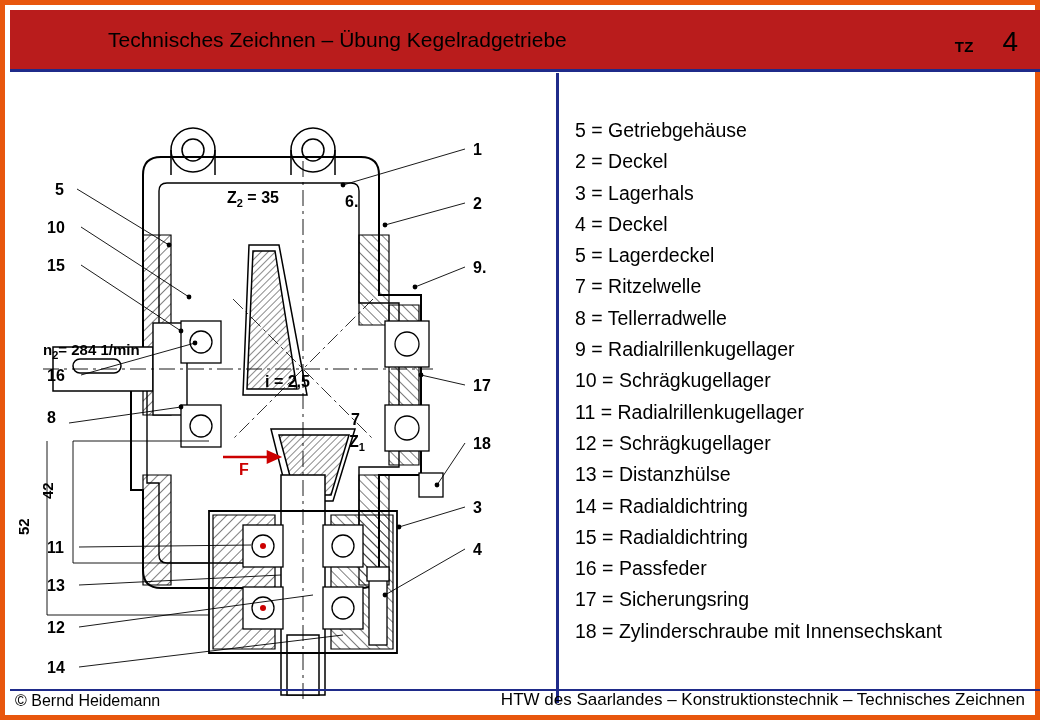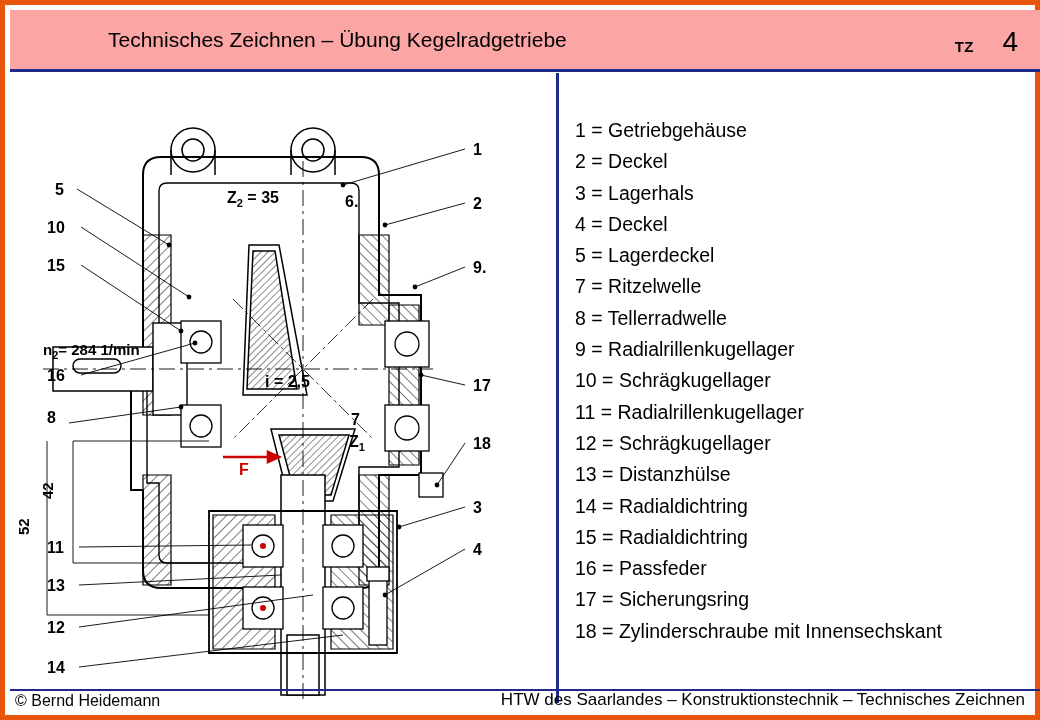--- a/index.html
+++ b/index.html
@@ -23,21 +23,21 @@
   }
   
   .header {
     position: absolute;
     left: 5px;
     top: 5px;
     width: 1030px;
     height: 62px;
     box-sizing: border-box;
     border-bottom: 3px solid #1f2b8a;
-    background: #fca5a5;
+    background: #b91c1c;
   }
   .header-title {
     position: absolute;
     left: 98px;
     top: 18px;
     font-size: 21px;
     color: #000000;
     white-space: nowrap;
   }
   .header-tz {
@@ -325,21 +325,21 @@
         <text x="226" y="400" font-size="16" font-weight="bold" fill="#cc0000">F</text>
         <text x="338" y="350" font-size="16" font-weight="bold">7</text>
         <text x="336" y="372" font-size="16" font-weight="bold">Z<tspan font-size="11" dy="4">1</tspan></text>
         <text x="40" y="424" font-size="15" font-weight="bold" transform="rotate(-90 40 424)">42</text>
         <text x="16" y="460" font-size="15" font-weight="bold" transform="rotate(-90 16 460)">52</text>
       </g>
     </svg>
   </div>
 
   <div class="legend">
-    <div class="legend-item">1 = Getriebgehäuse</div>
+    <div class="legend-item">5 = Getriebgehäuse</div>
     <div class="legend-item">2 = Deckel</div>
     <div class="legend-item">3 = Lagerhals</div>
     <div class="legend-item">4 = Deckel</div>
     <div class="legend-item">5 = Lagerdeckel</div>
     <div class="legend-item">7 = Ritzelwelle</div>
     <div class="legend-item">8 = Tellerradwelle</div>
     <div class="legend-item">9 = Radialrillenkugellager</div>
     <div class="legend-item">10 = Schrägkugellager</div>
     <div class="legend-item">11 = Radialrillenkugellager</div>
     <div class="legend-item">12 = Schrägkugellager</div>

